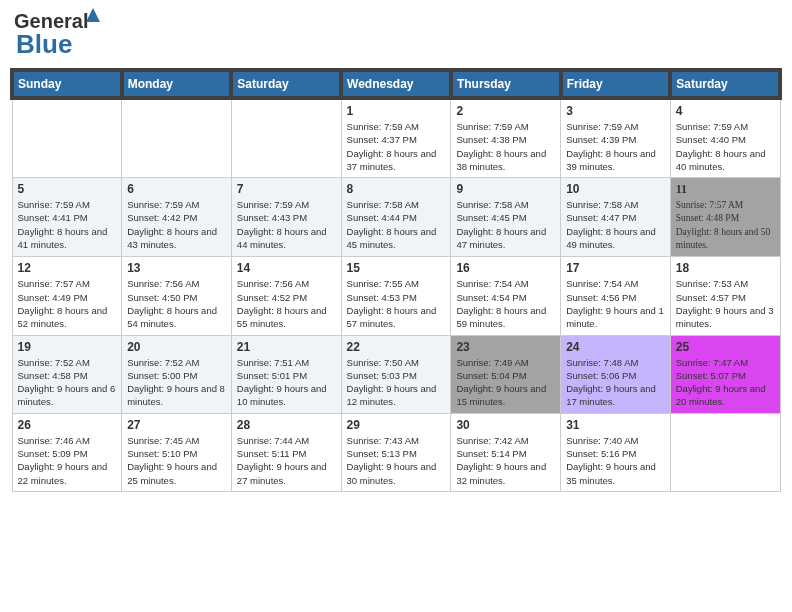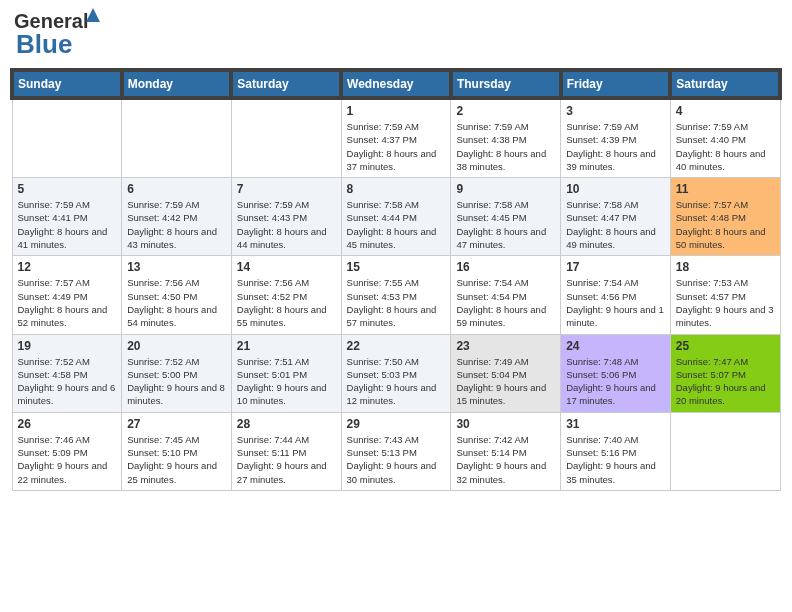--- a/index.html
+++ b/index.html
@@ -171,21 +171,21 @@
           <div class="day-info" style="white-space: pre-line;">Sunrise: 7:58 AM
 Sunset: 4:45 PM
 Daylight: 8 hours and 47 minutes.</div>
         </td>
         <td style="background: rgb(240, 244, 248);">
           <span class="day-number">10</span>
           <div class="day-info" style="white-space: pre-line;">Sunrise: 7:58 AM
 Sunset: 4:47 PM
 Daylight: 8 hours and 49 minutes.</div>
         </td>
-        <td style="background: #fdba74;">
+        <td style="background: #a3a3a3; font-family: Liberation Serif, serif;">
           <span class="day-number">11</span>
           <div class="day-info" style="white-space: pre-line;">Sunrise: 7:57 AM
 Sunset: 4:48 PM
 Daylight: 8 hours and 50 minutes.</div>
         </td>
       </tr>
       <tr>
         <td>
           <span class="day-number">12</span>
           <div class="day-info" style="white-space: pre-line;">Sunrise: 7:57 AM
@@ -247,33 +247,33 @@
           <div class="day-info" style="white-space: pre-line;">Sunrise: 7:51 AM
 Sunset: 5:01 PM
 Daylight: 9 hours and 10 minutes.</div>
         </td>
         <td style="background: rgb(240, 244, 248);">
           <span class="day-number">22</span>
           <div class="day-info" style="white-space: pre-line;">Sunrise: 7:50 AM
 Sunset: 5:03 PM
 Daylight: 9 hours and 12 minutes.</div>
         </td>
-        <td style="background: #e5e5e5;">
+        <td style="background: #a3a3a3;">
           <span class="day-number">23</span>
           <div class="day-info" style="white-space: pre-line;">Sunrise: 7:49 AM
 Sunset: 5:04 PM
 Daylight: 9 hours and 15 minutes.</div>
         </td>
         <td style="background: #c4b5fd;">
           <span class="day-number">24</span>
           <div class="day-info" style="white-space: pre-line;">Sunrise: 7:48 AM
 Sunset: 5:06 PM
 Daylight: 9 hours and 17 minutes.</div>
         </td>
-        <td style="background: #84cc16;">
+        <td style="background: #d946ef;">
           <span class="day-number">25</span>
           <div class="day-info" style="white-space: pre-line;">Sunrise: 7:47 AM
 Sunset: 5:07 PM
 Daylight: 9 hours and 20 minutes.</div>
         </td>
       </tr>
       <tr>
         <td>
           <span class="day-number">26</span>
           <div class="day-info" style="white-space: pre-line;">Sunrise: 7:46 AM

